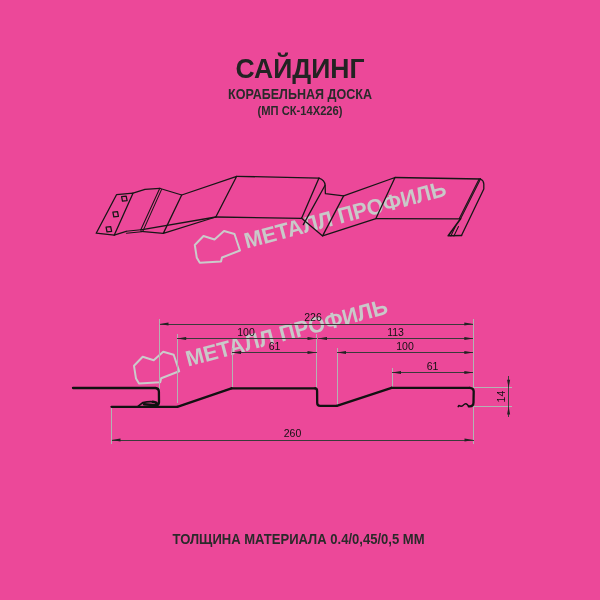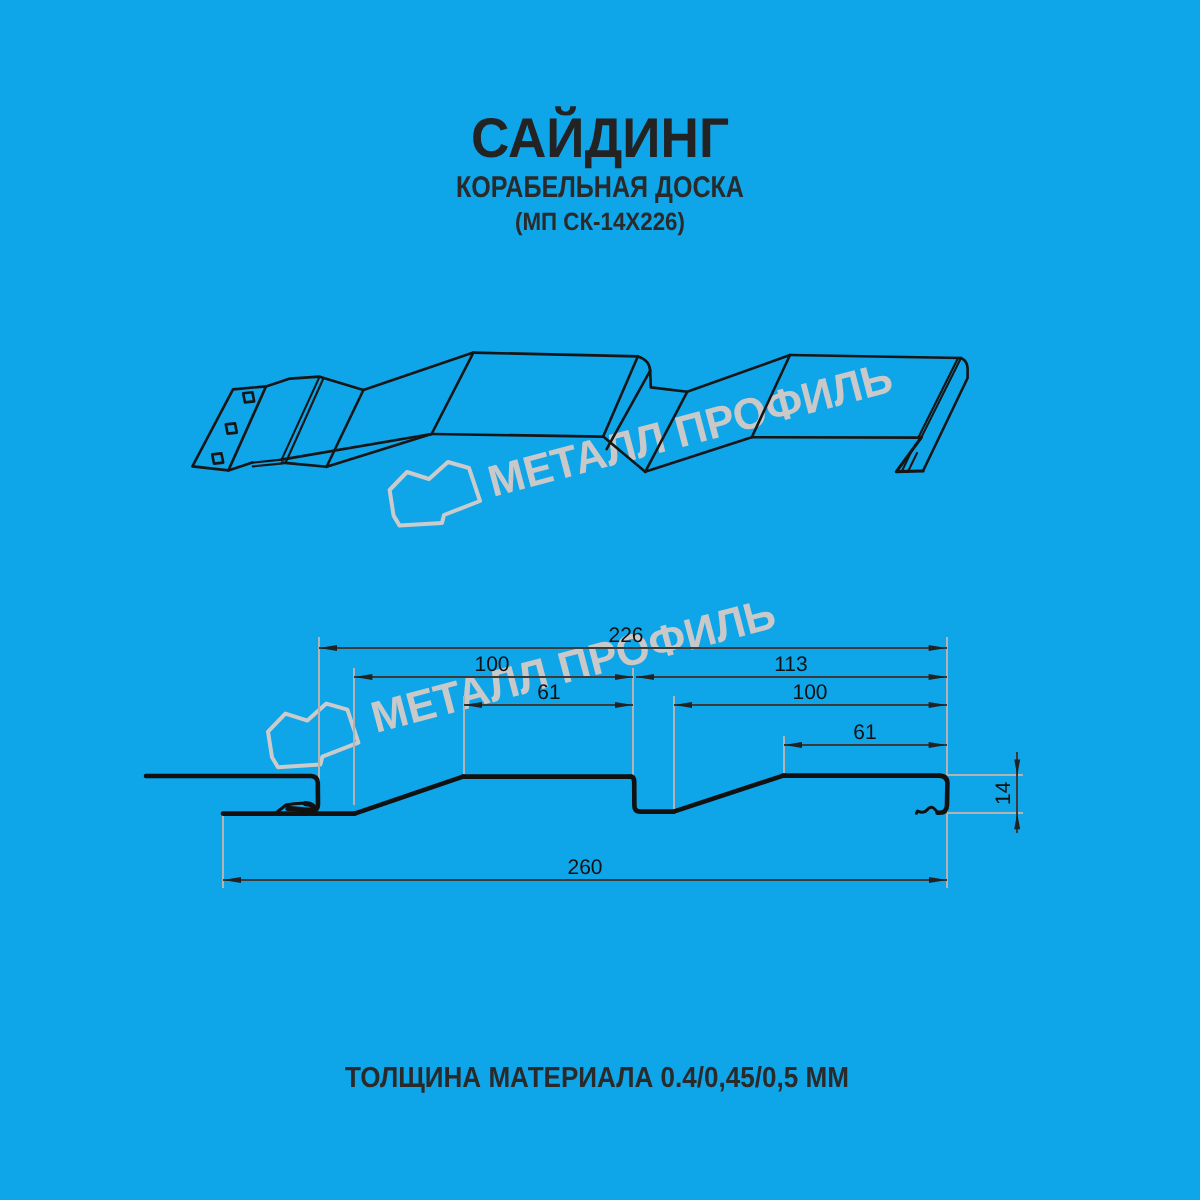--- a/index.html
+++ b/index.html
@@ -1,16 +1,16 @@
 <!DOCTYPE html>
 <html><head>
 <meta charset="utf-8">
 <style>
 html,body{margin:0;padding:0;background:#fff;}
-#page{width:600px;height:600px;position:relative;background:#0ea5e9;font-family:"Liberation Sans", sans-serif;text-align:right;}
+#page{width:600px;height:600px;position:relative;background:#ec4899;font-family:"Liberation Sans", sans-serif;text-align:right;}
 text{font-family:"Liberation Sans", sans-serif;}
 </style>
 </head>
 <body>
 <div id="page">
 <svg width="600" height="600" viewBox="0 0 600 600">
 
 <text x="300" y="78.3" text-anchor="middle" font-size="28" font-weight="bold" textLength="129" lengthAdjust="spacingAndGlyphs" fill="#232323">САЙДИНГ</text>
 
 <text x="300" y="98.5" text-anchor="middle" font-size="15" font-weight="bold" textLength="144" lengthAdjust="spacingAndGlyphs" fill="#2a2a2a">КОРАБЕЛЬНАЯ ДОСКА</text>

